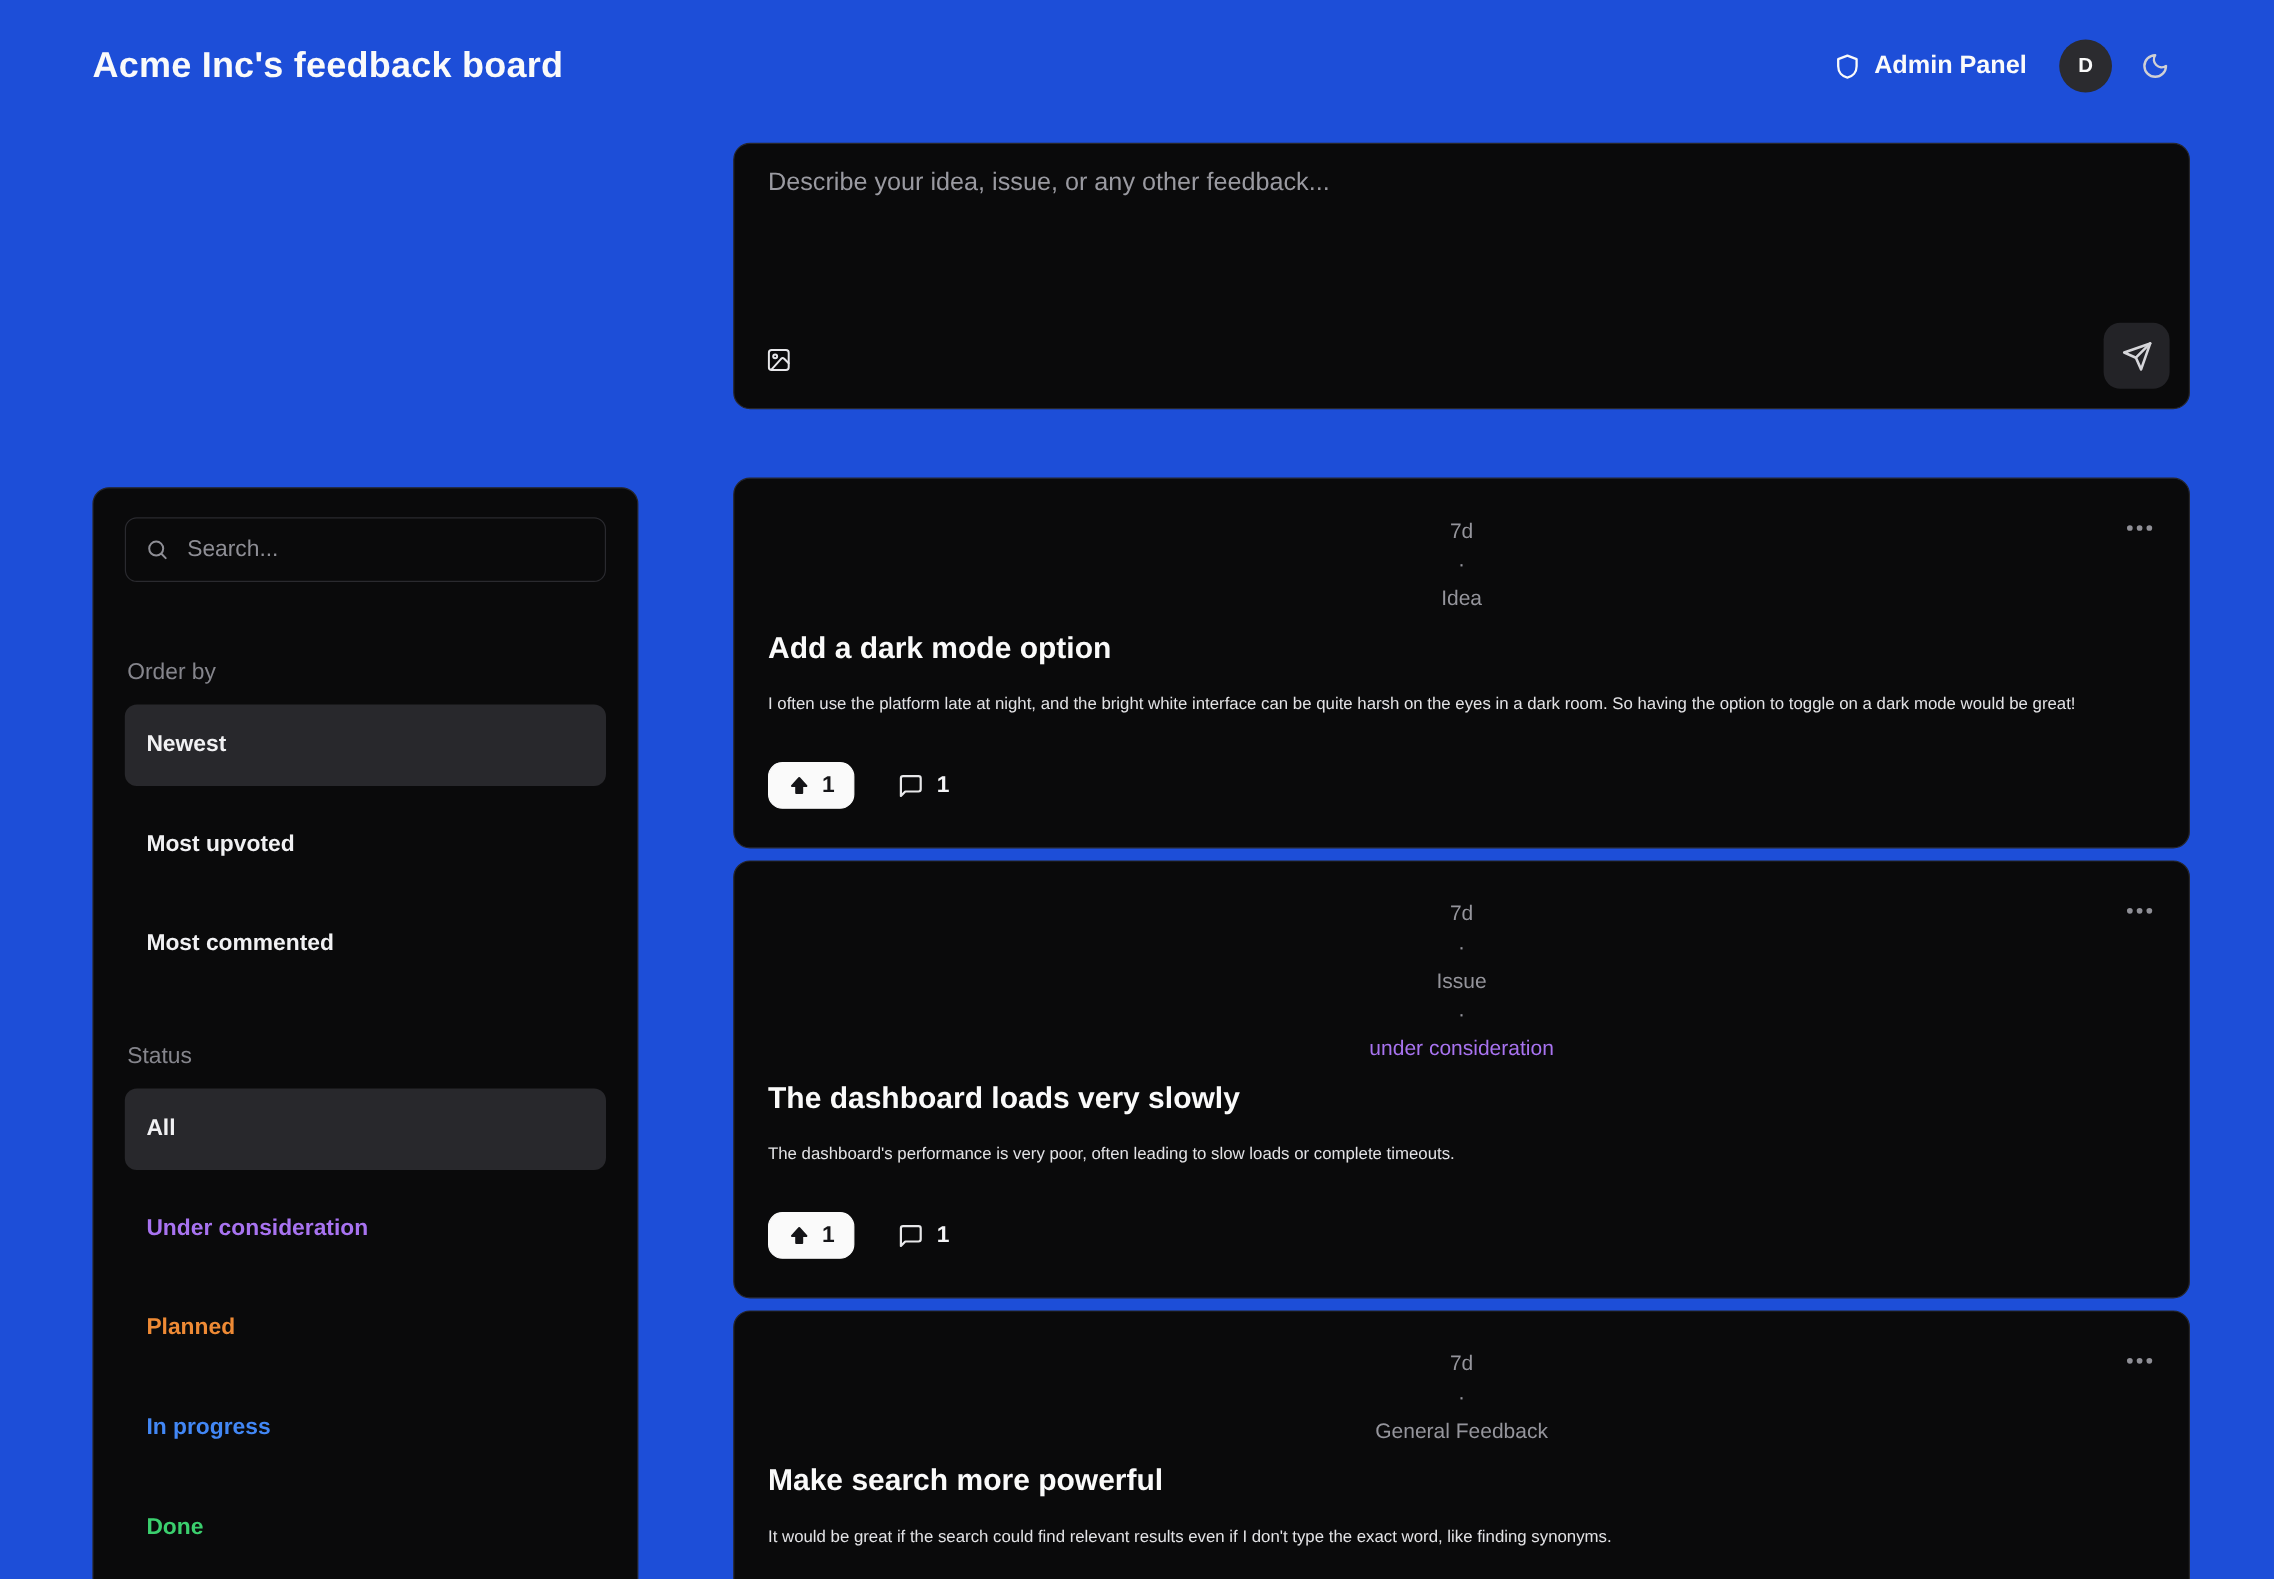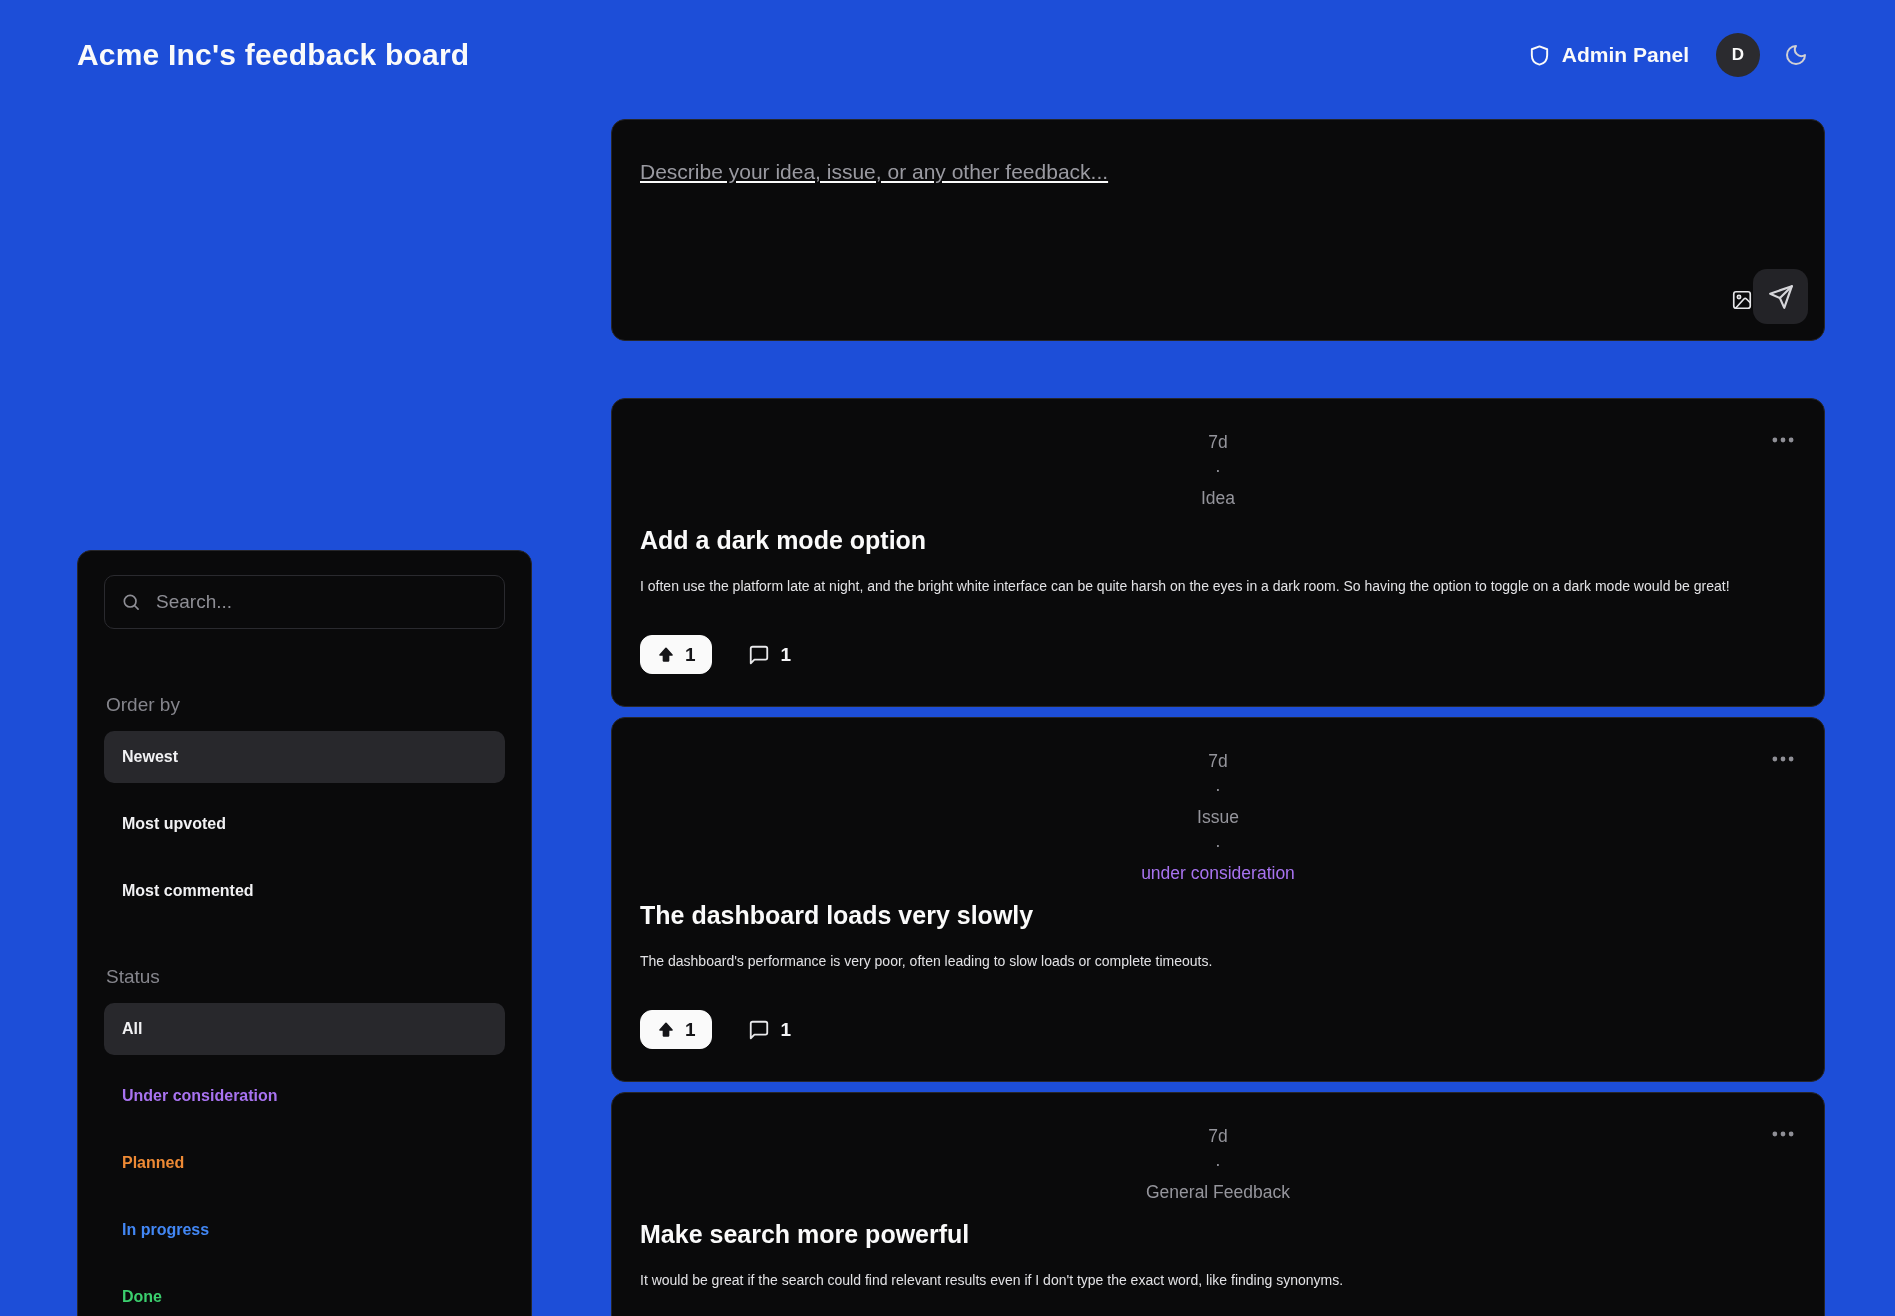--- a/index.html
+++ b/index.html
@@ -55,34 +55,33 @@
   }
   .searchbox input {
     flex:1; background:transparent; border:none; outline:none;
     color:#e4e4e7; font-size:19px; font-family:inherit;
   }
   .searchbox input::placeholder { color:#8e8e95; }
   .side-group { margin-bottom:49px; }
   .side-group:last-child { margin-bottom:0; }
   .side-label { font-size:19px; color:#85858c; margin:0 0 15px 2px; }
   .side-item {
-    height:52px; display:flex; align-items:center; padding:0 18px;
-    border-radius:10px; font-size:16px; font-weight:600; color:#f1f1f3;
+    height:68px; display:flex; align-items:center; padding:0 18px;
+    border-radius:10px; font-size:19px; font-weight:600; color:#f1f1f3;
     margin-bottom:15px; cursor:pointer;
   }
   .side-item:last-child { margin-bottom:0; }
   .side-item.selected { background:#28282c; }
 
   
   .main { flex:1; min-width:0; }
   .composer {
     height:222px; border:1px solid #26262a; border-radius:14px;
-    padding:28px 16px 16px; display:flex; flex-direction:row;
+    padding:8px 16px 16px; display:flex; flex-direction:column;
     background:#0a0a0b;
-    text-decoration:underline;
   }
   .composer textarea {
     flex:1; background:transparent; border:none; outline:none; resize:none;
     font-family:inherit; font-size:21px; color:#e4e4e7; padding:12px 12px 0;
   }
   .composer textarea::placeholder { color:#9a9aa1; }
   .composer-bottom { display:flex; justify-content:space-between; align-items:flex-end; }
   .img-btn {
     background:none; border:none; color:#e7e7ea; cursor:pointer;
     padding:0 0 13px 10px;

